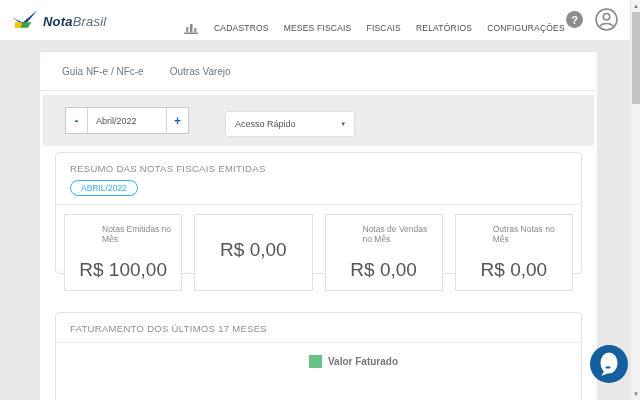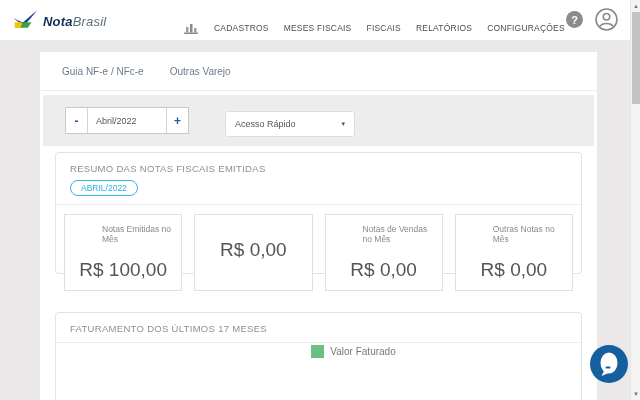--- a/index.html
+++ b/index.html
@@ -52,21 +52,21 @@
   .section-head { padding:10px 14px 8px 14px; border-bottom:1px solid #ececec; }
   .section-title { font-size:9.5px; color:#8f8f8f; letter-spacing:0.3px; }
   .pill { display:inline-block; margin-top:6px; font-size:8.5px; color:#2fafe0; border:1px solid #35b2e2;
           border-radius:10px; padding:2px 10px; background:#fff; }
 
   .stat-row { display:flex; gap:12px; padding:9px 8px; }
   .stat-card { flex:1; border:1px solid #e0e0e0; background:#fff; height:77px; padding:9px 9px; }
   .stat-label { font-size:8.5px; color:#8a8a8a;padding-left:28px; }
   .stat-value { font-size:19px; color:#555; text-align:center; margin-top:15px; }
 
-  .legend-row { margin-top:2px; display:flex; align-items:center; justify-content:center; padding-left:70px; }
+  .legend-row { margin-top:12px; display:flex; align-items:center; justify-content:center; padding-left:70px;font-weight:bold; }
   .legend-swatch { width:13px; height:13px; background:#69c083; }
   .legend-label { font-size:10px; color:#777; margin-left:6px; }
 
   
   .chat-widget { position:absolute; left:590px; top:345px; width:38px; height:38px; cursor:pointer; }
 </style>
 </head>
 <body>
 
 <div class="viewport">

